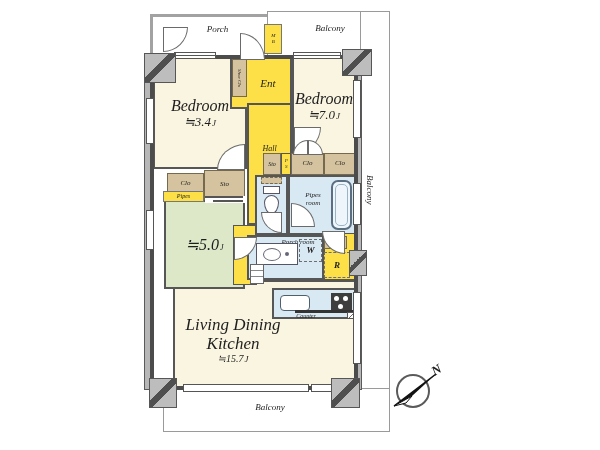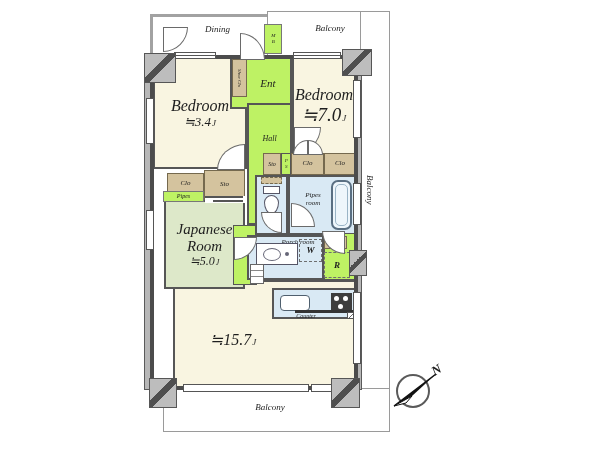--- a/index.html
+++ b/index.html
@@ -5,21 +5,21 @@
   html,body{margin:0;padding:0;background:#fff;}
   #stage{position:relative;width:600px;height:450px;background:#fff;overflow:hidden;
          font-family:"Liberation Serif",serif;}
   .abs{position:absolute;box-sizing:border-box;}
   .lbl{font-family:"Liberation Serif",serif;font-style:italic;color:#1e1e1e;
        line-height:1.12;text-align:center;}
   .room{border:2px solid #565656;}
   .cream{background:#f9f5e1;}
   .green{background:#dde8c9;}
   .blue{background:#d9e9f4;}
-  .white{background:#bef264;}
+  .white{background:#fde047;}
   .tan{background:#d4c39e;border:1px solid #75694e;display:flex;align-items:center;justify-content:center;}
   .dash{border:1px dashed #6e6e6e;display:flex;align-items:center;justify-content:center;}
   .flexc{display:flex;align-items:center;justify-content:center;flex-direction:column;}
   .balc{background:#fff;border:1px solid #9a9a9a;}
   .pillar{background:linear-gradient(135deg,#bdbdbd 40%,#4f4f4f 40%,#4f4f4f 56%,#bdbdbd 56%);
           border:1px solid #565656;}
   .win-h{background-image:linear-gradient(to bottom,#fff 42%,#555 42%,#555 58%,#fff 58%);
          background-color:#fff;border:1px solid #555;}
   .win-v{background-image:linear-gradient(to right,#fff 42%,#555 42%,#555 58%,#fff 58%);
          background-color:#fff;border:1px solid #555;}
@@ -38,45 +38,44 @@
   <div class="abs balc" style="left:163px;top:388px;width:227px;height:44px;"></div>
 
   <div class="abs" style="left:150px;top:14px;width:117px;height:3px;background:#a2a2a2;"></div>
   <div class="abs" style="left:150px;top:14px;width:3px;height:42px;background:#a2a2a2;"></div>
 
   <div class="abs" style="left:144px;top:55px;width:8px;height:335px;background:#b7b7b7;border:1px solid #5a5a5a;"></div>
   <div class="abs" style="left:354px;top:55px;width:8px;height:335px;background:#b7b7b7;border:1px solid #5a5a5a;"></div>
 
   <div class="abs room cream" style="left:173px;top:280px;width:184px;height:110px;"></div>
   <div class="abs room green flexc" style="left:164px;top:200px;width:81px;height:89px;">
-    <div class="lbl" style="font-size:15px;width:72px;">Japanese Room</div>
-    <div class="szrow">
-        <span class="lbl" style="font-size:12px;">≒5.0</span>
+    <div class="szrow">
+        <span class="lbl" style="font-size:16px;">≒5.0</span>
         <span class="lbl" style="font-size:8px;">J</span>
       </div>
   </div>
   <div class="abs room cream flexc" style="left:153px;top:57px;width:94px;height:112px;">
     <div class="lbl" style="font-size:16px;">Bedroom</div>
     <div class="szrow">
         <span class="lbl" style="font-size:13px;">≒3.4</span>
         <span class="lbl" style="font-size:9px;">J</span>
       </div>
   </div>
   <div class="abs room white flexc" style="left:230px;top:57px;width:62px;height:52px;">
     <div class="lbl" style="font-size:11px;margin-left:14px;">Ent</div>
   </div>
   <div class="abs room cream flexc" style="left:292px;top:57px;width:64px;height:98px;">
     <div class="lbl" style="font-size:16px;">Bedroom</div>
     <div class="szrow">
-        <span class="lbl" style="font-size:19px;">≒7.0</span>
+        <span class="lbl" style="font-size:13px;">≒7.0</span>
         <span class="lbl" style="font-size:9px;">J</span>
       </div>
   </div>
   <div class="abs white" style="left:247px;top:103px;width:45px;height:122px;border:2px solid #565656;">
-    <div class="lbl" style="font-size:8px;margin-top:30px;">Hall</div>
+    <div class="lbl" style="font-size:8px;margin-top:40px;">Hall</div>
   </div>
   <div class="abs white" style="left:233px;top:225px;width:24px;height:60px;border:1px solid #565656;"></div>
   <div class="abs room blue" style="left:255px;top:175px;width:33px;height:60px;">
     <div class="abs lbl" style="font-size:7px;left:3px;top:44px;width:26px;">Toilet</div>
   </div>
   <div class="abs room blue" style="left:288px;top:175px;width:68px;height:60px;">
     <div class="abs lbl" style="font-size:7px;left:8px;top:15px;width:30px;">Pipes room</div>
   </div>
   <div class="abs room blue" style="left:247px;top:235px;width:77px;height:45px;">
     <div class="abs lbl" style="font-size:7px;left:28px;top:2px;width:42px;">Porch room</div>
@@ -89,22 +88,23 @@
       <span class="abs" style="left:3px;top:3px;width:5px;height:5px;background:#fff;border-radius:50%;"></span>
       <span class="abs" style="left:12px;top:3px;width:5px;height:5px;background:#fff;border-radius:50%;"></span>
       <span class="abs" style="left:7px;top:11px;width:5px;height:5px;background:#fff;border-radius:50%;"></span>
     </div>
     <div class="abs" style="left:21px;top:20px;width:60px;height:3px;background:#333;"></div>
     <div class="abs lbl" style="font-size:6px;left:14px;top:23px;width:36px;">Counter</div>
     <div class="abs" style="left:73px;top:22px;width:9px;height:7px;background:linear-gradient(135deg,#fff 45%,#666 45%,#666 55%,#fff 55%);border:1px solid #555;"></div>
   </div>
 
   <div class="abs flexc" style="left:173px;top:305px;width:120px;height:70px;">
-    <div class="szrow">
-        <span class="lbl" style="font-size:16px;">≒15.7</span>
+    <div class="lbl" style="font-size:17px;width:112px;">Living Dining Kitchen</div>
+    <div class="szrow">
+        <span class="lbl" style="font-size:10px;">≒15.7</span>
         <span class="lbl" style="font-size:9px;">J</span>
       </div>
   </div>
 
   <div class="abs tan" style="left:232px;top:59px;width:15px;height:38px;">
     <span class="lbl vert" style="font-size:5px;">Shoe Clo</span>
   </div>
   <div class="abs tan" style="left:263px;top:153px;width:18px;height:22px;">
     <span class="lbl" style="font-size:6px;">Sto</span>
   </div>
@@ -178,21 +178,21 @@
   <div class="abs arc" style="left:234px;top:237px;width:23px;height:23px;border-radius:0 0 100% 0;"></div>
   <div class="abs arc" style="left:261px;top:212px;width:21px;height:21px;border-radius:0 0 0 100%;"></div>
   <div class="abs arc" style="left:291px;top:203px;width:24px;height:24px;border-radius:0 100% 0 0;"></div>
   <div class="abs arc" style="left:322px;top:231px;width:23px;height:23px;border-radius:0 0 0 100%;"></div>
 
   <div class="abs" style="left:205px;top:196px;width:40px;height:7px;background:#fff;">
     <div class="abs" style="left:0;top:0;width:38px;height:2px;background:#555;"></div>
     <div class="abs" style="left:8px;top:4px;width:30px;height:2px;background:#555;"></div>
   </div>
 
-  <div class="abs lbl" style="font-size:9px;left:195px;top:24px;width:45px;">Dining</div>
+  <div class="abs lbl" style="font-size:9px;left:195px;top:24px;width:45px;">Porch</div>
   <div class="abs lbl" style="font-size:9px;left:300px;top:23px;width:60px;">Balcony</div>
   <div class="abs lbl vert" style="font-size:9px;left:365px;top:160px;height:60px;">Balcony</div>
   <div class="abs lbl" style="font-size:9px;left:240px;top:402px;width:60px;">Balcony</div>
 
   <div class="abs" style="left:390px;top:363px;width:58px;height:48px;">
     <svg width="58" height="48" viewBox="0 0 58 48">
       <circle cx="23" cy="28" r="16" fill="#fff" stroke="#5a5a5a" stroke-width="2"></circle>
       <line x1="4" y1="43" x2="46" y2="11" stroke="#111" stroke-width="1.5"></line>
       <polygon points="4,43 46,11 22,33" fill="#111"></polygon>
       <polygon points="4,43 22,33 16,40" fill="#fff" stroke="#111" stroke-width="1"></polygon>

